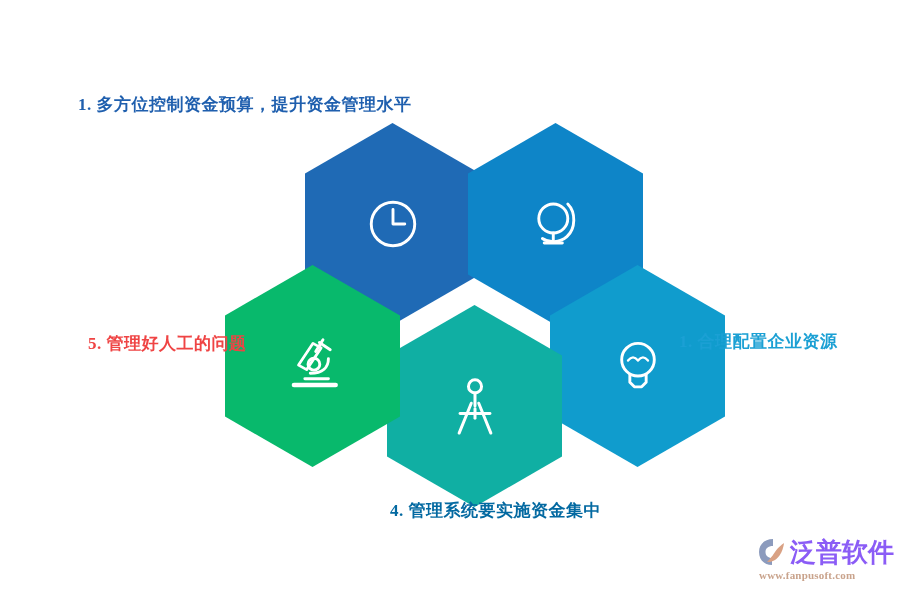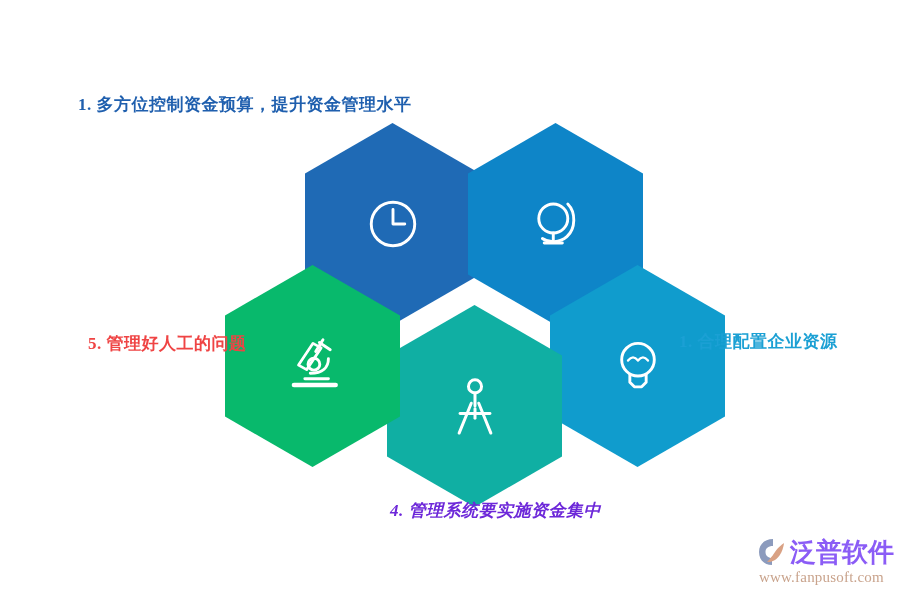--- a/index.html
+++ b/index.html
@@ -85,22 +85,22 @@
   .logo-text {
     font-family: "Liberation Sans", "DejaVu Sans", sans-serif;
     font-size: 26px;
     font-weight: bold;
     color: #8b5cf6;
     line-height: 30px;
     letter-spacing: 0px;
   }
   .logo-url {
     font-family: "Liberation Serif", "DejaVu Serif", serif;
-    font-size: 15px;
-    font-weight: normal;
+    font-size: 11px;
+    font-weight: bold;
     color: #c9a38c;
     letter-spacing: 0.2px;
     margin-top: -1px;
     padding-left: 2px;
   }
 </style>
 </head>
 <body>
 
 <div id="stage">
@@ -164,21 +164,21 @@
       </span>
     </div>
 
   </div>
 
   <div class="label label-1" style="color:#1f5fae;">1. 多方位控制资金预算，提升资金管理水平</div>
 
 
   <div class="label label-3" style="color:#1ba0d4;">1. 合理配置企业资源</div>
 
-  <div class="label label-4" style="color:#6d28d9;font-style:italic;">4. 管理系统要实施资金集中</div>
+  <div class="label label-4" style="color:#0369a1;">4. 管理系统要实施资金集中</div>
 
   <div class="label label-5" style="color:#ef4444;">5. 管理好人工的问题</div>
 
   <div class="logo">
     <div class="logo-row">
       <span class="logo-mark">
         <svg width="30" height="30" viewBox="0 0 30 30">
           <path d="M2 15 C2 7 8 2 16 2 L16 9 C11 9 8.5 11.5 8.5 15 C8.5 18.5 11 21 15 21 L15 28 C7.5 28 2 23 2 15 Z" fill="#8c9bbd"></path>
           <path d="M27 6 C27 6 26 18 18 23 C14 25.5 10 25 10 25 C10 25 15 20 18 15 C21 10 27 6 27 6 Z" fill="#d9a184"></path>
         </svg>

